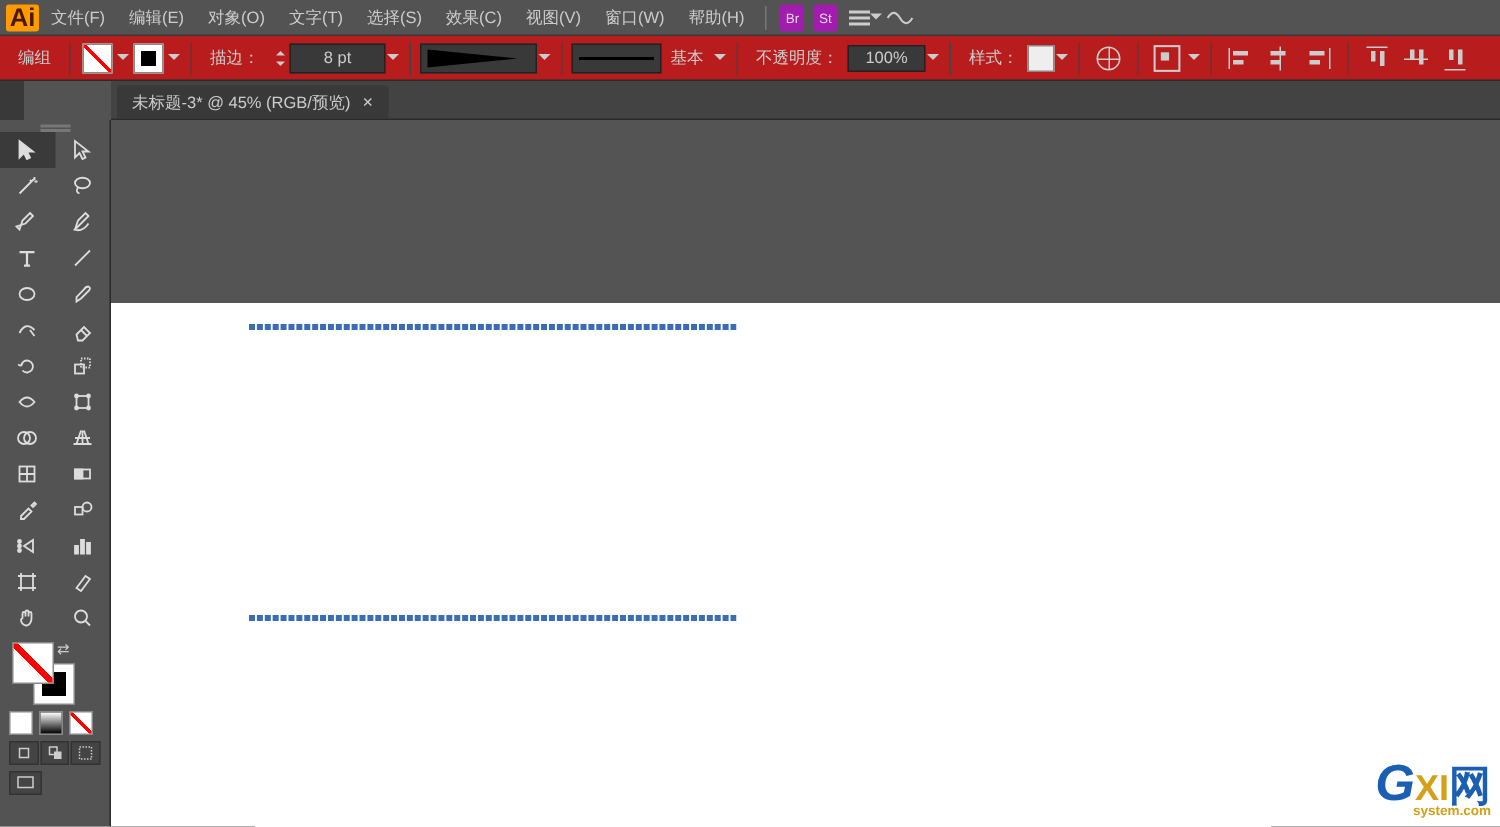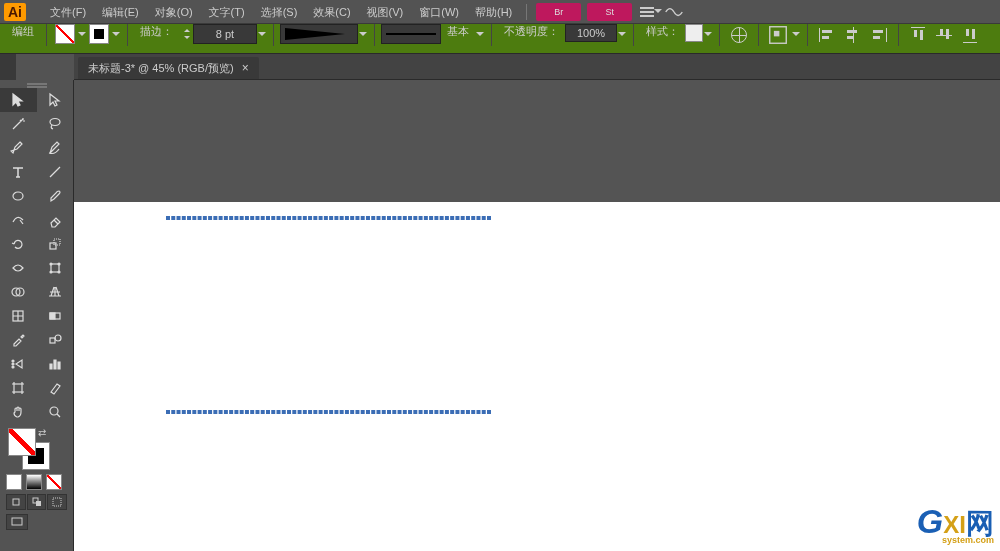--- a/index.html
+++ b/index.html
@@ -1,24 +1,24 @@
 <!DOCTYPE html>
 <html><head>
 <meta charset="utf-8">
 <style>
 *{box-sizing:border-box;margin:0;padding:0;font-family:"Microsoft YaHei",Arial,sans-serif;font-size:11px;color:#ccc;user-select:none}
 body{background:#535353;width:1000px;height:551px;overflow:hidden;position:relative}
 .menubar{height:24px;background:#535353;display:flex;align-items:center;padding:0 4px;border-bottom:1px solid #3a3a3a}
-.ai-logo{width:22px;height:18px;background:#ff9a00;color:#4a1800;font-weight:bold;text-align:center;line-height:18px;font-size:14px;margin-right:16px;border-radius:2px}
+.ai-logo{width:22px;height:18px;background:#ff9a00;color:#4a1800;font-weight:bold;text-align:center;line-height:18px;font-size:17px;margin-right:0;border-radius:2px}
 .menu-item{padding:0 8px;line-height:24px;cursor:pointer}
 .menu-sep{width:1px;height:16px;background:#777;margin:0 6px}
-.menu-icon{width:45px;height:18px;background:#be185d;margin:0 3px;display:flex;align-items:center;justify-content:center;font-size:9px;color:#ddd;border-radius:2px}
+.menu-icon{width:16px;height:18px;background:#a21caf;margin:0 3px;display:flex;align-items:center;justify-content:center;font-size:9px;color:#ddd;border-radius:2px}
 .hamburger{display:inline-block;margin-left:6px}
 .hamburger span{display:block;width:14px;height:2px;background:#ccc;margin:2px 0}
-.controlbar{height:30px;background:#4d7c0f;display:flex;align-items:flex-start;padding:0 6px;border-bottom:1px solid #2a2a2a}
+.controlbar{height:30px;background:#b91c1c;display:flex;align-items:center;padding:0 6px;border-bottom:1px solid #2a2a2a}
 .ctl-label{padding:0 6px}
 .swatch{width:20px;height:20px;border:1px solid #888;margin:0 2px;position:relative}
 .nofill{background:#fff}
 .nofill::after{content:"";position:absolute;left:0;top:0;right:0;bottom:0;background:linear-gradient(to top right,transparent 45%,red 45%,red 55%,transparent 55%)}
 .blackfill{background:#fff}
 .blackfill::before{content:"";position:absolute;left:4px;top:4px;right:4px;bottom:4px;background:#000}
 .dd{width:10px;height:20px;display:flex;align-items:center;justify-content:center;cursor:pointer}
 .dd::after{content:"";border:4px solid transparent;border-top-color:#ccc;margin-top:3px}
 .sep{width:1px;height:22px;background:#444;margin:0 6px}
 .stroke-input{width:64px;height:20px;background:#393939;border:1px solid #222;color:#ccc;text-align:center;line-height:18px}

